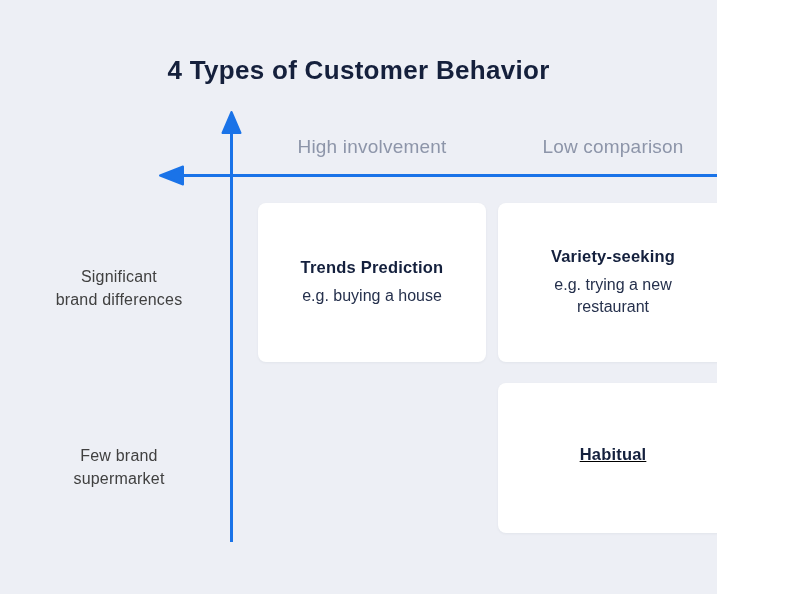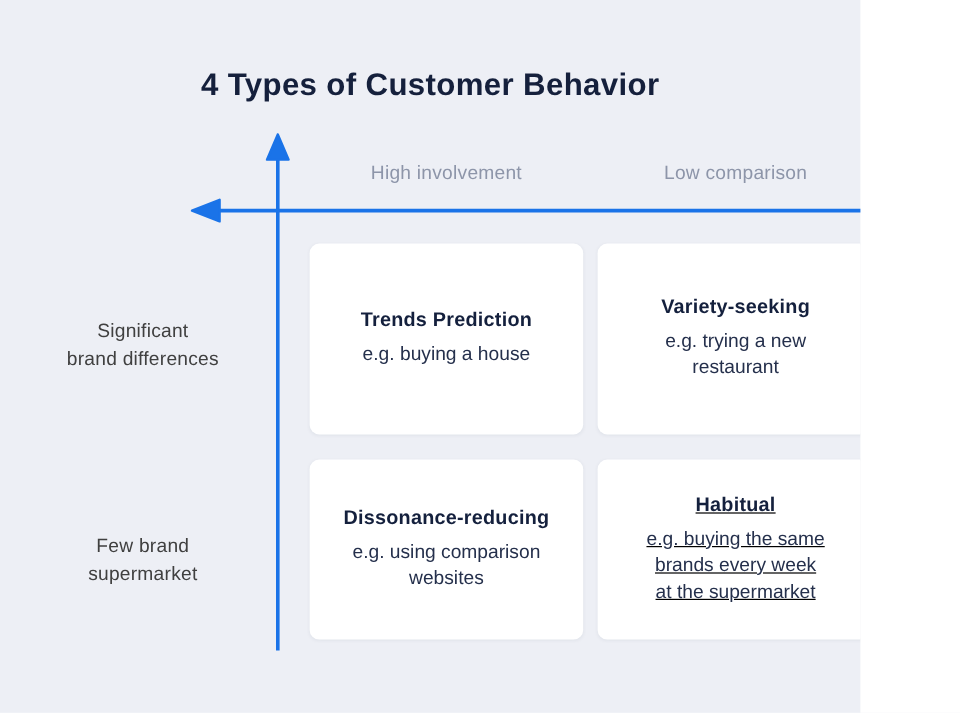--- a/index.html
+++ b/index.html
@@ -24,21 +24,21 @@
   }
   .axes-svg {
     position: absolute;
     top: 0; left: 0;
     width: 800px; height: 594px;
     pointer-events: none;
   }
   .x-label {
     position: absolute;
     top: 136px;
-    font-size: 16px;
+    font-size: 19px;
     color: #8d95a9;
     text-align: center;
     letter-spacing: 0.2px;
   }
   .x-label.high { left: 258px; width: 228px; }
   .x-label.low  { left: 498px; width: 230px; }
   .y-label {
     position: absolute;
     left: 30px;
     width: 178px;
@@ -108,26 +108,18 @@
     <div class="card-title">Variety-seeking</div>
     <div class="card-example">e.g. trying a new
 restaurant</div>
   </div>
 
   <div class="card tl">
     <div class="card-title">Trends Prediction</div>
     <div class="card-example">e.g. buying a house</div>
   </div>
 
-  <div class="card bl">
-    <div class="card-title">Dissonance-reducing</div>
-    <div class="card-example">e.g. using comparison
-websites</div>
-  </div>
 
   <div class="card br">
     <div class="card-title">Habitual</div>
-    <div class="card-example">e.g. buying the same
-brands every week
-at the supermarket</div>
   </div>
 
 </div>
 
 </body></html>

